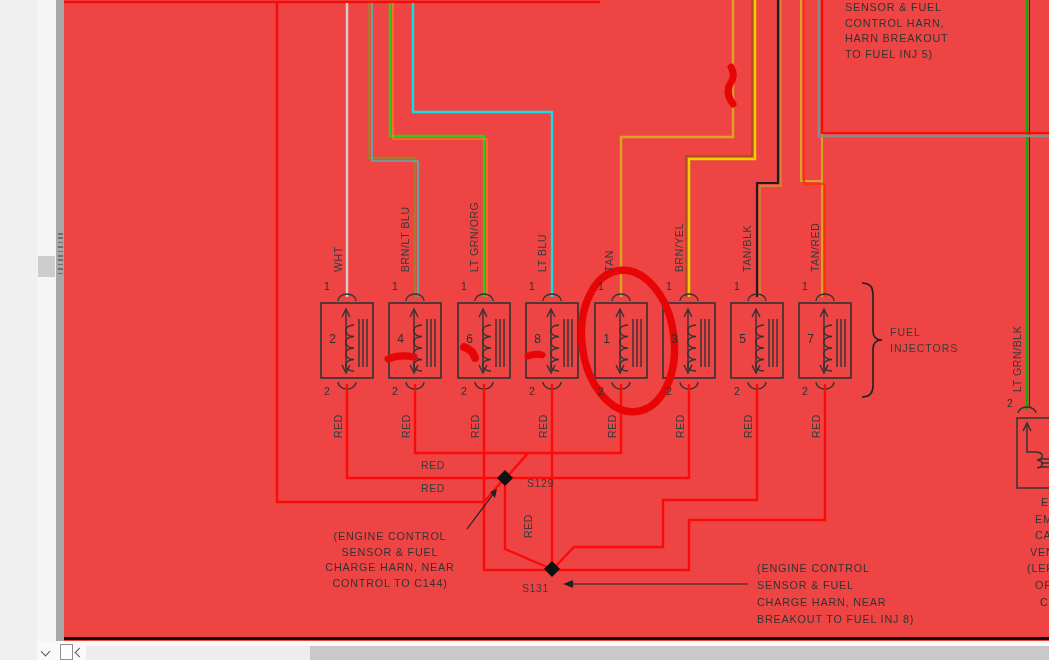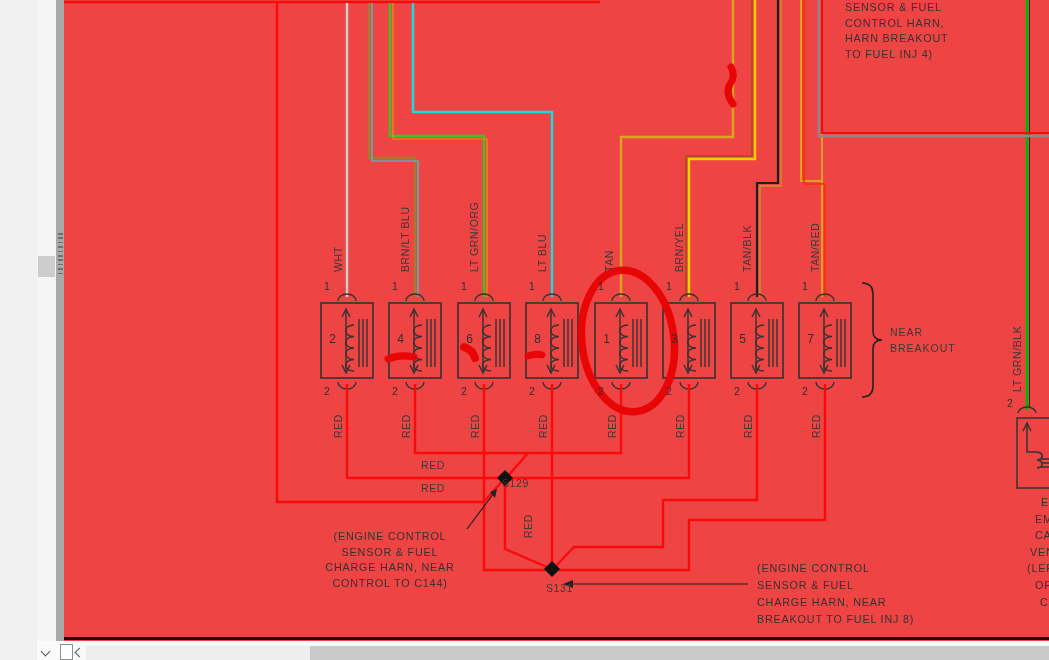--- a/index.html
+++ b/index.html
@@ -131,21 +131,21 @@
       <path d="M388,359 q12,-5 26,-2" stroke-width="7" stroke="#e80505"></path>
       <path d="M464,347 q9,3 11,11" stroke-width="8" stroke="#e80505"></path>
       <path d="M528,356 q8,-3 14,-1" stroke-width="7" stroke="#e80505"></path>
     </g>
   </svg>
 
   <div class="t note" style="left:845px;top:0px;">
     <div>SENSOR &amp; FUEL</div>
     <div>CONTROL HARN,</div>
     <div>HARN BREAKOUT</div>
-    <div>TO FUEL INJ 4)</div>
+    <div>TO FUEL INJ 5)</div>
   </div>
 
   <div class="t vt" style="left:332px;top:272px;">WHT</div>
   <div class="t vt" style="left:399px;top:272px;">BRN/LT BLU</div>
   <div class="t vt" style="left:468px;top:272px;">LT GRN/ORG</div>
   <div class="t vt" style="left:536px;top:272px;">LT BLU</div>
   <div class="t vt" style="left:603px;top:272px;">TAN</div>
   <div class="t vt" style="left:673px;top:272px;">BRN/YEL</div>
   <div class="t vt" style="left:741px;top:272px;">TAN/BLK</div>
   <div class="t vt" style="left:809px;top:272px;">TAN/RED</div>
@@ -183,25 +183,25 @@
   <div class="t vt" style="left:537px;top:438px;">RED</div>
   <div class="t vt" style="left:606px;top:438px;">RED</div>
   <div class="t vt" style="left:674px;top:438px;">RED</div>
   <div class="t vt" style="left:742px;top:438px;">RED</div>
   <div class="t vt" style="left:810px;top:438px;">RED</div>
 
   <div class="t" style="left:421px;top:459px;">RED</div>
   <div class="t" style="left:421px;top:482px;">RED</div>
   <div class="t vt" style="left:522px;top:538px;">RED</div>
 
-  <div class="t" style="left:502px;top:477px;">S129</div>
-  <div class="t" style="left:522px;top:582px;margin-left:24px;">S131</div>
-
-  <div class="t" style="left:890px;top:326px;letter-spacing:1px;">NEAR</div>
-  <div class="t" style="left:890px;top:342px;letter-spacing:1px;">BREAKOUT</div>
+  <div class="t" style="left:527px;top:477px;">S129</div>
+  <div class="t" style="left:522px;top:582px;">S131</div>
+
+  <div class="t" style="left:890px;top:326px;letter-spacing:1px;">FUEL</div>
+  <div class="t" style="left:890px;top:342px;letter-spacing:1px;">INJECTORS</div>
 
   <div class="t note ctr" style="left:308px;top:529px;">
     <div>(ENGINE CONTROL</div>
     <div>SENSOR &amp; FUEL</div>
     <div>CHARGE HARN, NEAR</div>
     <div>CONTROL TO C144)</div>
   </div>
 
   <div class="t note" style="left:757px;top:560px;line-height:17px;">
     <div>(ENGINE CONTROL</div>

